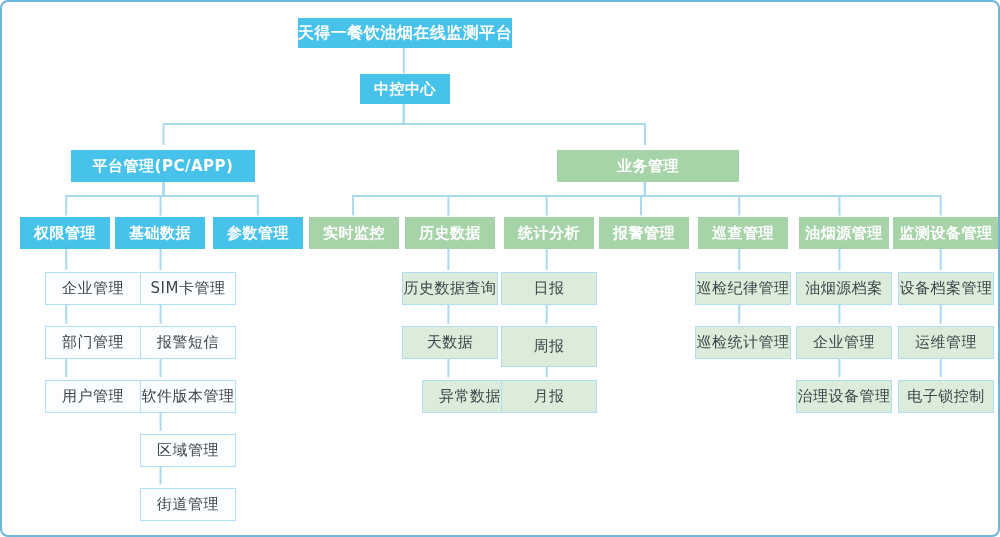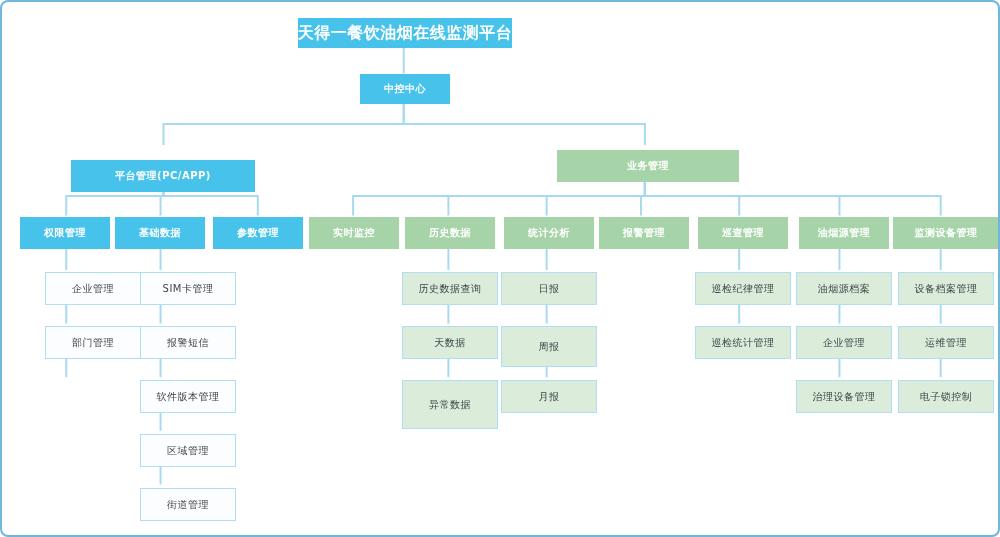--- a/index.html
+++ b/index.html
@@ -25,21 +25,21 @@
     stroke-width: 2;
     fill: none;
   }
   .node {
     position: absolute;
     box-sizing: border-box;
     display: flex;
     align-items: center;
     justify-content: center;
     white-space: nowrap;
-    font-size: 10px;
+    font-size: 15px;
     letter-spacing: 0.5px;
   }
   .node.blue  { background: var(--blue, #46C2EB); color: var(--text-light, #fff); font-weight: bold; }
   .node.green { background: var(--green, #A6D4A8); color: var(--text-light, #fff); font-weight: bold; }
   .node.leaf-blue  { background: var(--leaf-blue-bg, #FBFDFF); border: 1px solid var(--leaf-border, #AEDFF5); color: var(--text-dark, #3E454A); margin-left: 28px; }
   .node.leaf-green { background: var(--leaf-green-bg, #DBEDDA); border: 1px solid var(--leaf-border, #AEDFF5); color: var(--text-dark, #3E454A); }
   .node.root { font-size: 16px; }
 </style>
 </head>
 <body>
@@ -80,47 +80,48 @@
       <path d="M 842 357 L 842 378"></path>
       <path d="M 944 247 L 944 270"></path>
       <path d="M 944 303 L 944 324"></path>
       <path d="M 944 357 L 944 378"></path>
     </svg>
 
   <div class="node blue root" style="left:296px;top:16px;width:214px;height:30px">天得一餐饮油烟在线监测平台</div>
 
   <div class="node blue" style="left:358px;top:72px;width:90px;height:30px">中控中心</div>
 
-  <div class="node blue" style="left:69px;top:158px;width:184px;height:32px">平台管理(PC/APP)</div>
+  <div class="node blue" style="left:69px;top:148px;width:184px;height:32px">平台管理(PC/APP)</div>
   <div class="node green" style="left:555px;top:148px;width:182px;height:32px">业务管理</div>
 
   <div class="node blue" style="left:18px;top:215px;width:90px;height:32px">权限管理</div>
   <div class="node blue" style="left:113px;top:215px;width:90px;height:32px">基础数据</div>
   <div class="node blue" style="left:211px;top:215px;width:90px;height:32px">参数管理</div>
 
   <div class="node green" style="left:307px;top:215px;width:90px;height:32px">实时监控</div>
   <div class="node green" style="left:403px;top:215px;width:90px;height:32px">历史数据</div>
   <div class="node green" style="left:502px;top:215px;width:90px;height:32px">统计分析</div>
   <div class="node green" style="left:597px;top:215px;width:90px;height:32px">报警管理</div>
   <div class="node green" style="left:696px;top:215px;width:90px;height:32px">巡查管理</div>
   <div class="node green" style="left:797px;top:215px;width:90px;height:32px">油烟源管理</div>
   <div class="node green" style="left:891px;top:215px;width:106px;height:32px">监测设备管理</div>
 
   <div class="node leaf-blue" style="left:15px;top:270px;width:96px;height:33px">企业管理</div>
   <div class="node leaf-blue" style="left:15px;top:324px;width:96px;height:33px">部门管理</div>
+  <div class="node leaf-blue" style="left:15px;top:378px;width:96px;height:33px">用户管理</div>
 
   <div class="node leaf-blue" style="left:110px;top:270px;width:96px;height:33px">SIM卡管理</div>
   <div class="node leaf-blue" style="left:110px;top:324px;width:96px;height:33px">报警短信</div>
   <div class="node leaf-blue" style="left:110px;top:378px;width:96px;height:33px">软件版本管理</div>
   <div class="node leaf-blue" style="left:110px;top:432px;width:96px;height:33px">区域管理</div>
   <div class="node leaf-blue" style="left:110px;top:486px;width:96px;height:33px">街道管理</div>
 
   <div class="node leaf-green" style="left:400px;top:270px;width:96px;height:33px">历史数据查询</div>
   <div class="node leaf-green" style="left:400px;top:324px;width:96px;height:33px">天数据</div>
-  <div class="node leaf-green" style="left:400px;top:378px;width:96px;height:49px">异常数据</div>
+  <div class="node leaf-green" style="left:420px;top:378px;width:96px;height:33px">异常数据</div>
 
   <div class="node leaf-green" style="left:499px;top:270px;width:96px;height:33px">日报</div>
   <div class="node leaf-green" style="left:499px;top:324px;width:96px;height:41px">周报</div>
   <div class="node leaf-green" style="left:499px;top:378px;width:96px;height:33px">月报</div>
 
   <div class="node leaf-green" style="left:693px;top:270px;width:96px;height:33px">巡检纪律管理</div>
   <div class="node leaf-green" style="left:693px;top:324px;width:96px;height:33px">巡检统计管理</div>
 
   <div class="node leaf-green" style="left:794px;top:270px;width:96px;height:33px">油烟源档案</div>
   <div class="node leaf-green" style="left:794px;top:324px;width:96px;height:33px">企业管理</div>

